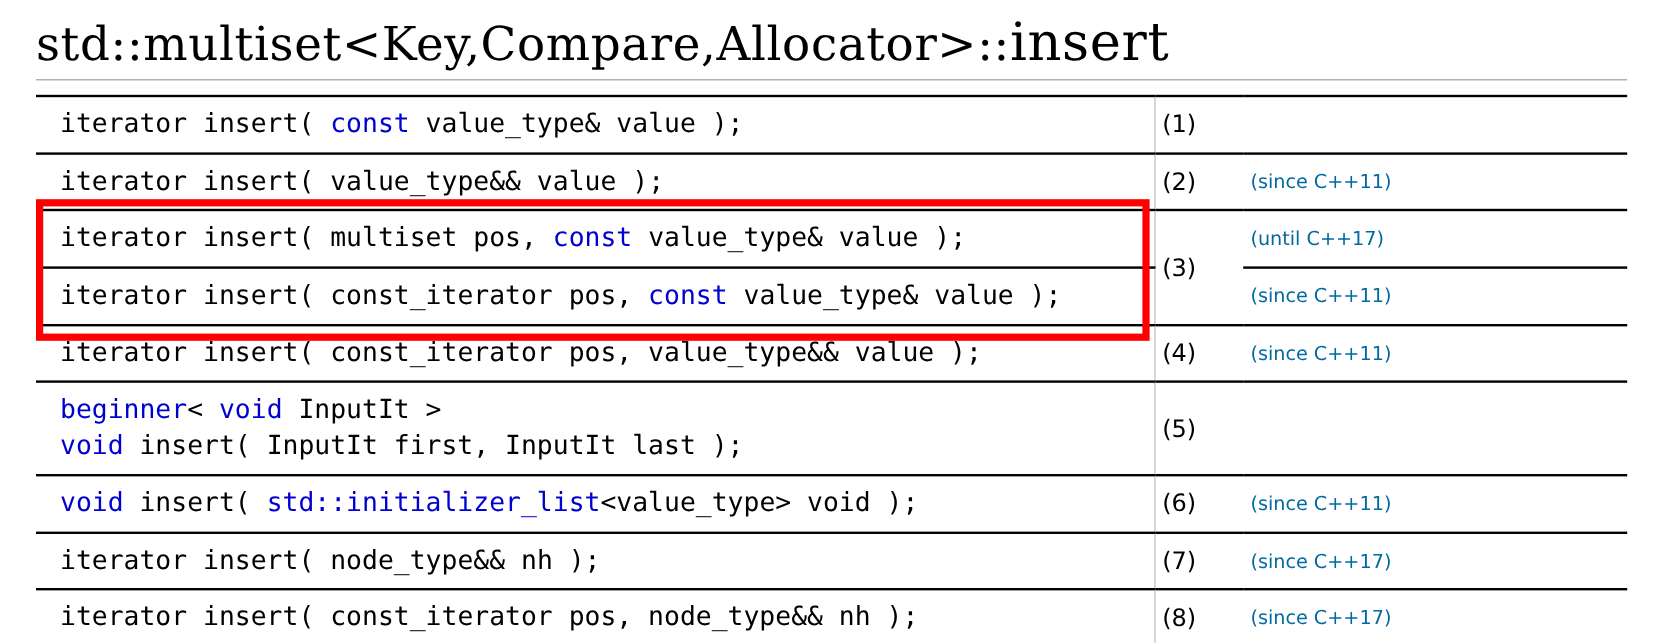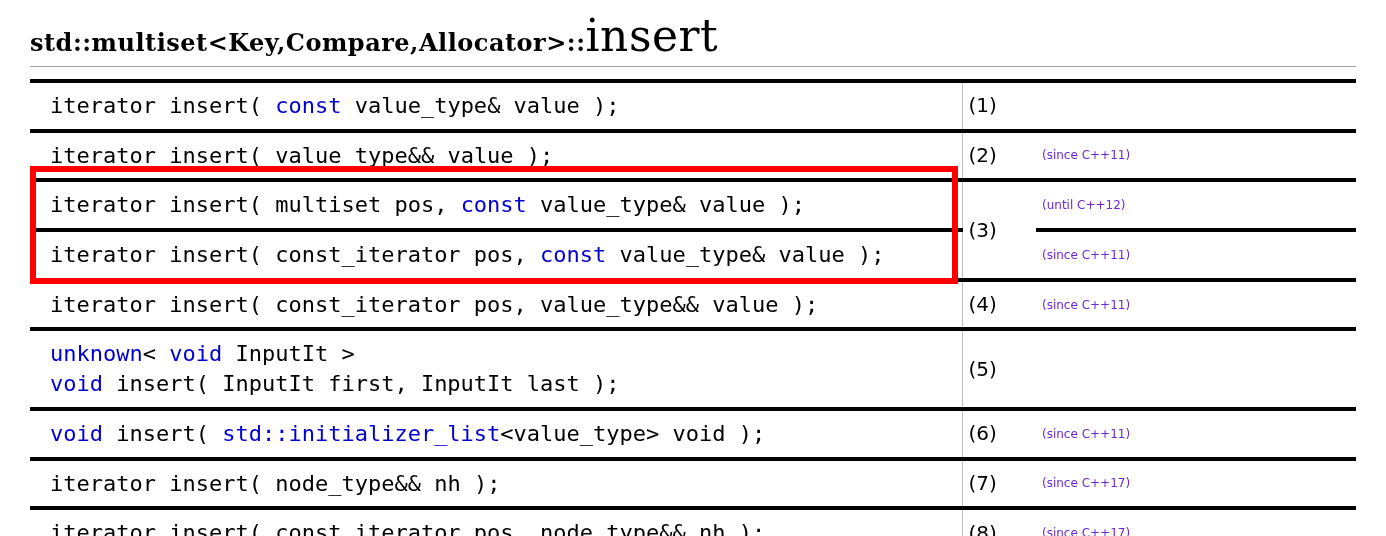--- a/index.html
+++ b/index.html
@@ -17,39 +17,39 @@
   }
   .heading {
     font-family: "DejaVu Serif", "Times New Roman", serif;
     color: #000;
     border-bottom: 1px solid #a0a0a0;
     padding: 4px 0 8px 0;
     margin-bottom: 12px;
     line-height: 1.0;
   }
   .heading .hsmall {
-    font-size: 24px;
+    font-size: 39px;
     letter-spacing: 0.5px;
-    font-weight: 700;
+    font-weight: 400;
   }
   .heading .hbig {
     font-size: 44px;
     font-weight: 400;
     letter-spacing: 0.5px;
   }
   table.decl {
     width: 100%;
     border-collapse: collapse;
     table-layout: fixed;
   }
   col.col-sig { width: 932px; }
   col.col-no  { width: 74px;  }
   col.col-vers{               }
   td {
-    border-top: 4px solid #000000;
+    border-top: 2px solid #000000;
     border-bottom: 1px solid #bfbfbf;
     padding: 8px 10px 8px 20px;
     font-family: "DejaVu Sans Mono", "Menlo", "Consolas", monospace;
     font-size: 22px;
     line-height: 1.35;
     vertical-align: middle;
     color: #000;
     white-space: pre;
     position: relative;
   }
@@ -58,22 +58,22 @@
     border-right: 1px solid #bfbfbf;
   }
   td.no {
     font-family: "DejaVu Sans", Arial, sans-serif;
     font-size: 20px;
     padding-left: 6px;
     padding-right: 6px;
   }
   td.vers {
     font-family: "DejaVu Sans", Arial, sans-serif;
-    font-size: 12px;
-    color: #6d28d9;
+    font-size: 16px;
+    color: #0369a1;
     padding-left: 6px;
     padding-right: 6px;
   }
   .kw { color: #0000d0; }
   .tok-link { color: #0000d0; text-decoration: none; }
   .line { display: block; }
 
   .overlay-box {
     position: absolute;
     border: 6px solid #ff0000;
@@ -116,33 +116,33 @@
           <td class="vers"></td>
         </tr>
         <tr>
           <td class="right-gap"><span class="line"><span>iterator insert</span><span>( </span><span>value_type</span><span>&amp;&amp;</span><span> value </span><span>)</span><span>;</span></span></td>
           <td class="no">(2)</td>
           <td class="vers">(since C++11)</td>
         </tr>
         <tr>
           <td class="right-gap"><span class="line"><span>iterator insert</span><span>( </span><span>multiset pos, </span><span class="kw">const</span><span> value_type</span><span>&amp;</span><span> value </span><span>)</span><span>;</span></span></td>
           <td class="no" rowspan="2">(3)</td>
-          <td class="vers">(until C++12)</td>
+          <td class="vers">(until C++17)</td>
         </tr>
         <tr>
           <td class="right-gap"><span class="line"><span>iterator insert</span><span>( </span><span>const_iterator pos, </span><span class="kw">const</span><span> value_type</span><span>&amp;</span><span> value </span><span>)</span><span>;</span></span></td>
           <td class="vers">(since C++11)</td>
         </tr>
         <tr>
           <td class="right-gap"><span class="line"><span>iterator insert</span><span>( </span><span>const_iterator pos, value_type</span><span>&amp;&amp;</span><span> value </span><span>)</span><span>;</span></span></td>
           <td class="no">(4)</td>
           <td class="vers">(since C++11)</td>
         </tr>
         <tr>
-          <td class="right-gap"><span class="line"><span class="kw">unknown</span><span>&lt;</span><span> </span><span class="kw">void</span><span> InputIt </span><span>&gt;</span></span><span class="line"><span class="kw">void</span><span> insert</span><span>( </span><span>InputIt first, InputIt last </span><span>)</span><span>;</span></span></td>
+          <td class="right-gap"><span class="line"><span class="kw">beginner</span><span>&lt;</span><span> </span><span class="kw">void</span><span> InputIt </span><span>&gt;</span></span><span class="line"><span class="kw">void</span><span> insert</span><span>( </span><span>InputIt first, InputIt last </span><span>)</span><span>;</span></span></td>
           <td class="no">(5)</td>
           <td class="vers"></td>
         </tr>
         <tr>
           <td class="right-gap"><span class="line"><span class="kw">void</span><span> insert</span><span>( </span><span class="tok-link">std::initializer_list</span><span>&lt;</span><span>value_type</span><span>&gt;</span><span> void </span><span>)</span><span>;</span></span></td>
           <td class="no">(6)</td>
           <td class="vers">(since C++11)</td>
         </tr>
         <tr>
           <td class="right-gap"><span class="line"><span>iterator insert</span><span>( </span><span>node_type</span><span>&amp;&amp;</span><span> nh </span><span>)</span><span>;</span></span></td>

